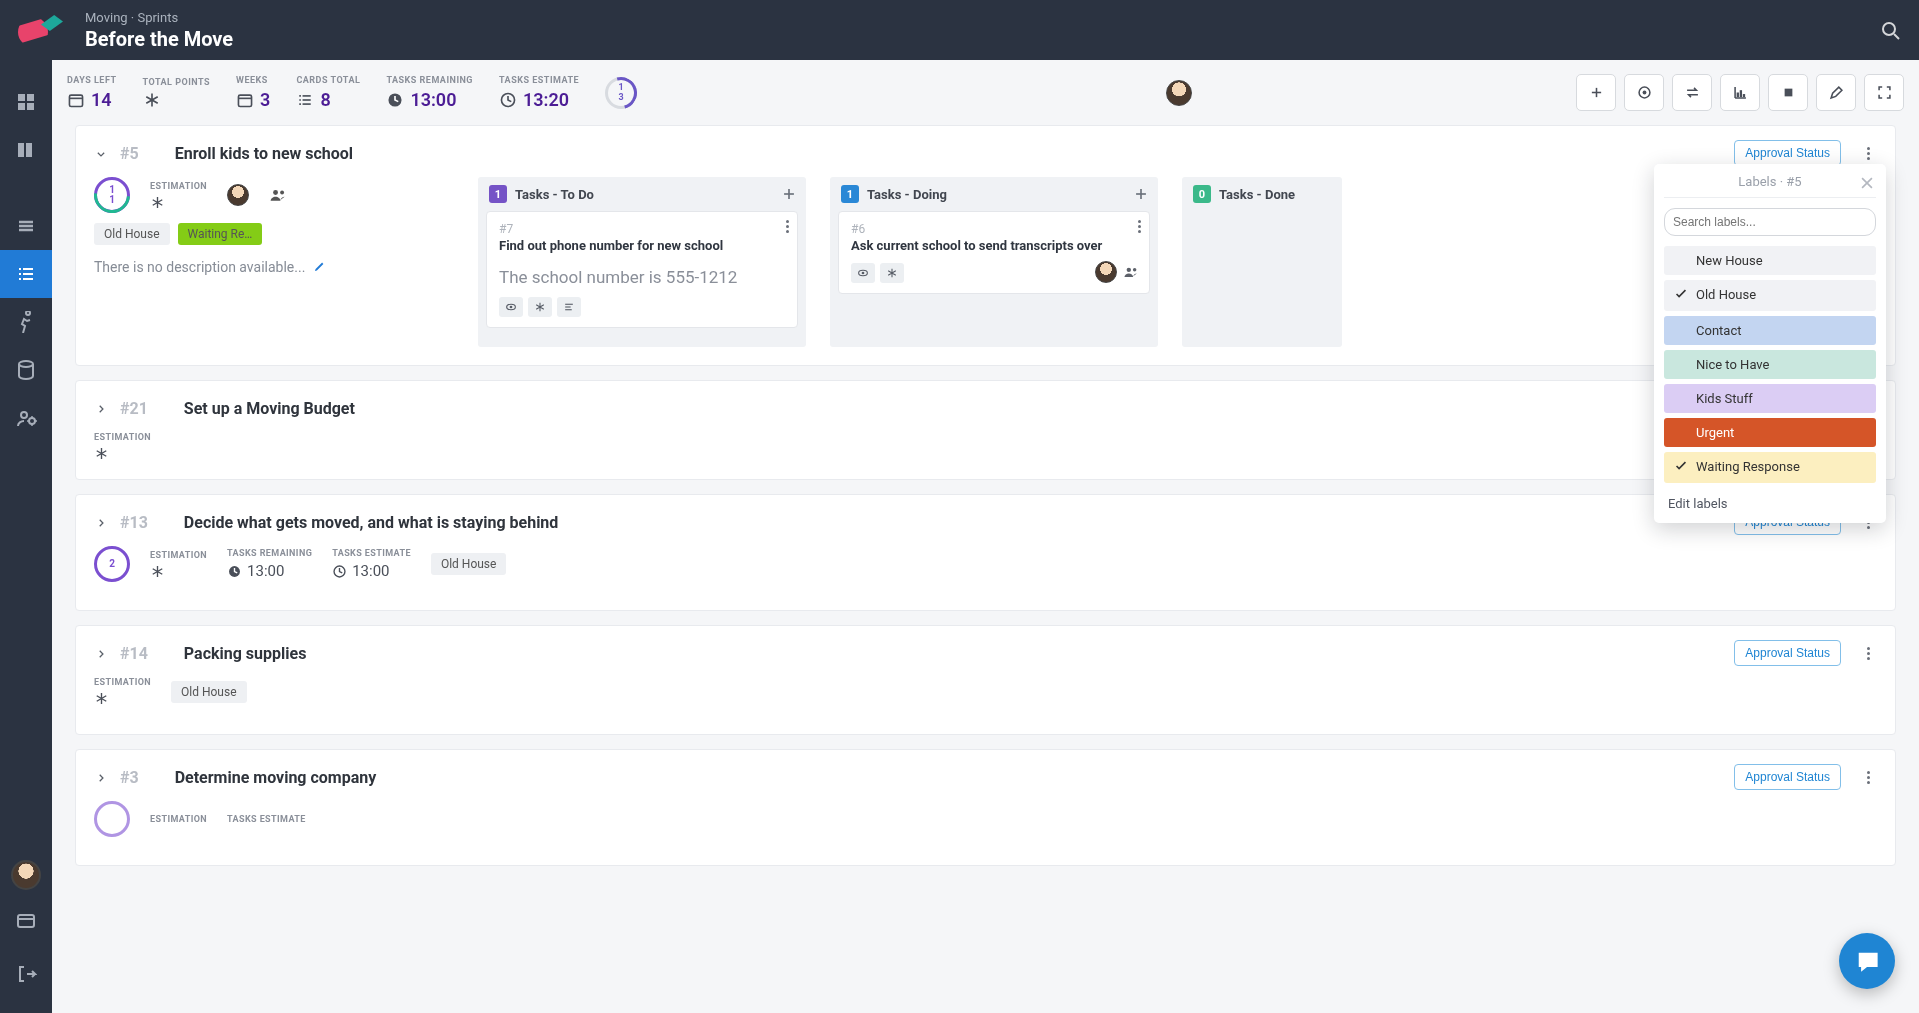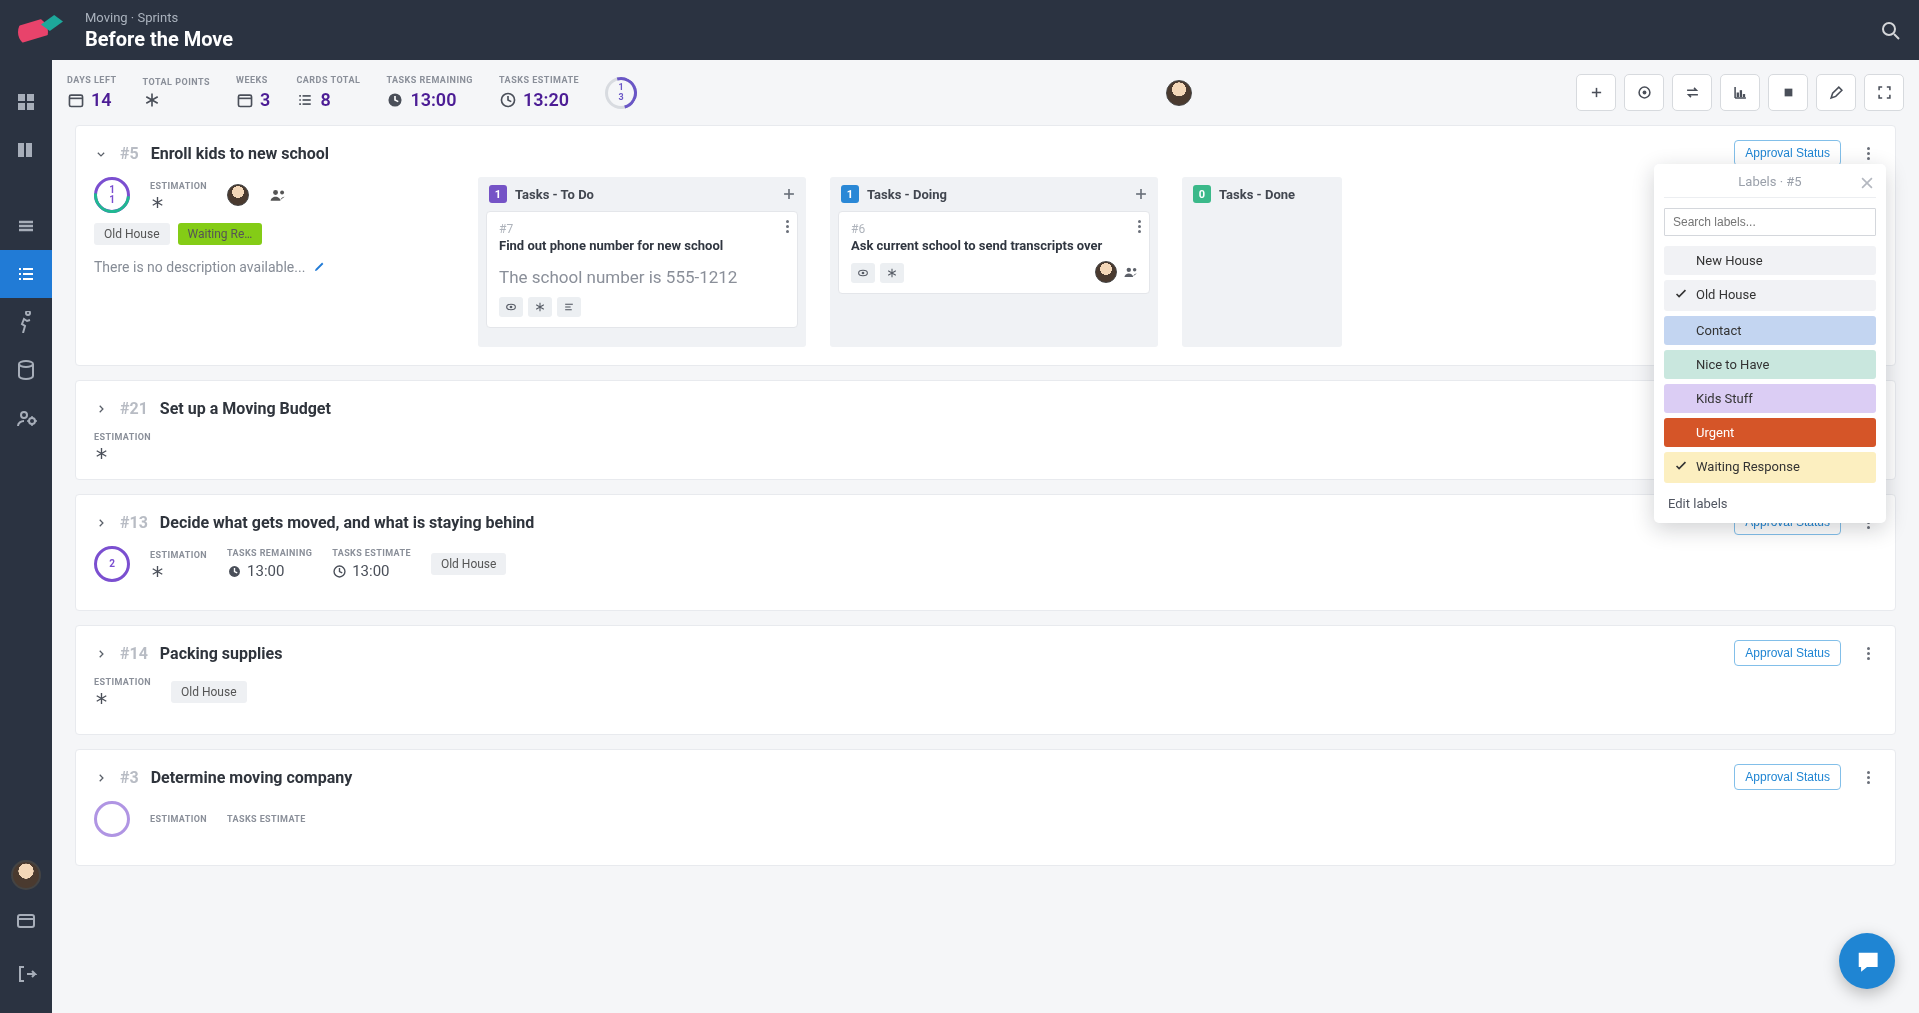--- a/index.html
+++ b/index.html
@@ -35,21 +35,21 @@
 .assignee-row { margin-left: auto; display: flex; align-items: center; gap: 14px; }
 .seg-btn-row { display: flex; gap: 8px; }
 .seg-btn { width: 40px; height: 37px; border: 1px solid #d7dade; border-radius: 5px; background: #fff; display: flex; align-items: center; justify-content: center; cursor: pointer; color: #4a4f59; }
 .seg-btn svg { width: 17px; height: 17px; }
 
 
 .section-card { background: #fff; border: 1px solid #e8eaee; border-radius: 4px; margin: 0 23px 14px; padding: 18px 18px; position: relative; }
 .section-head { display: flex; align-items: center; gap: 12px; font-weight: 700; font-size: 16px; margin-bottom: 14px; }
 .section-head .chev { width: 14px; height: 14px; color: #5a6069; cursor: pointer; }
 .section-head .num { color: #b8bcc4; font-weight: 700; }
-.section-head .title { color: #2f343c; }
+.section-head .title { color: #2f343c; margin-left: 24px; }
 .approval-btn { position: absolute; right: 54px; top: 14px; font-size: 12px; color: #1f85d3; border: 1px solid #82bfe9; border-radius: 4px; padding: 5px 10px; background: #fff; cursor: pointer; }
 .dots-btn { position: absolute; right: 18px; top: 18px; width: 18px; height: 18px; color: #6a6f79; cursor: pointer; }
 .dots-v { display: flex; flex-direction: column; gap: 2px; align-items: center; justify-content: center; }
 .dots-v span { width: 3px; height: 3px; border-radius: 50%; background: #6a6f79; }
 
 .sub-stats { display: flex; align-items: center; gap: 20px; margin-bottom: 10px; }
 .ring { width: 36px; height: 36px; border-radius: 50%; border: 3px solid #7b4fd0; display: flex; flex-direction: column; align-items: center; justify-content: center; font-size: 10px; line-height: 1.05; color: #7b4fd0; font-weight: 700; position: relative; }
 .ring.green::after { content: ""; position: absolute; inset: -3px; border-radius: 50%; border: 3px solid transparent; border-bottom-color: #21b892; border-left-color: #21b892; transform: rotate(-40deg); }
 .mini-stat { display: flex; flex-direction: column; }
 .mini-stat .lbl { font-size: 9px; font-weight: 700; letter-spacing: .4px; color: #8a8f99; text-transform: uppercase; }
@@ -79,21 +79,21 @@
 .task-card .ticons { display: flex; gap: 5px; margin-top: 10px; }
 .ticon-pill { width: 24px; height: 20px; border-radius: 3px; background: #eceff2; display: flex; align-items: center; justify-content: center; color: #575c66; }
 .ticon-pill svg { width: 12px; height: 12px; }
 .task-card .dots { position: absolute; right: 8px; top: 8px; }
 .task-card .assignees { position: absolute; right: 10px; bottom: 10px; display: flex; align-items: center; gap: 6px; color: #5c6069; }
 
 
 .popover { position: absolute; right: 33px; top: 164px; width: 232px; background: #fff; border-radius: 5px; box-shadow: 0 6px 22px rgba(20,25,35,.2); padding: 10px; z-index: 50; }
 .popover .p-head { display: flex; align-items: center; justify-content: center; position: relative; color: #9aa0aa; font-size: 13px; padding-bottom: 8px; border-bottom: 1px solid #eceef1; }
 .popover .p-head .close { position: absolute; right: 0; top: 0; width: 18px; height: 18px; color: #b4b8c0; cursor: pointer; }
-.popover input { width: 100%; border: 1px solid #d4d7dc; border-radius: 1px; padding: 6px 8px; font-size: 12px; margin: 10px 0; }
+.popover input { width: 100%; border: 1px solid #d4d7dc; border-radius: 11px; padding: 6px 8px; font-size: 12px; margin: 10px 0; }
 .lbl-item { display: flex; align-items: flex-start; gap: 8px; padding: 7px 10px; border-radius: 3px; font-size: 13px; cursor: pointer; margin-bottom: 5px; }
 .lbl-item .chk { width: 14px; }
 .lbl-grey { background: #f1f2f5; color: #333; }
 .lbl-blue { background: #c3d5f1; }
 .lbl-teal { background: #c9e7de; }
 .lbl-purple { background: #dbcdf4; }
 .lbl-orange { background: #d55528; color: #fff; }
 .lbl-yellow { background: #fcefc0; }
 .popover .edit-link { font-size: 13px; color: #515661; padding: 8px 4px 2px; display: block; cursor: pointer; }
 

